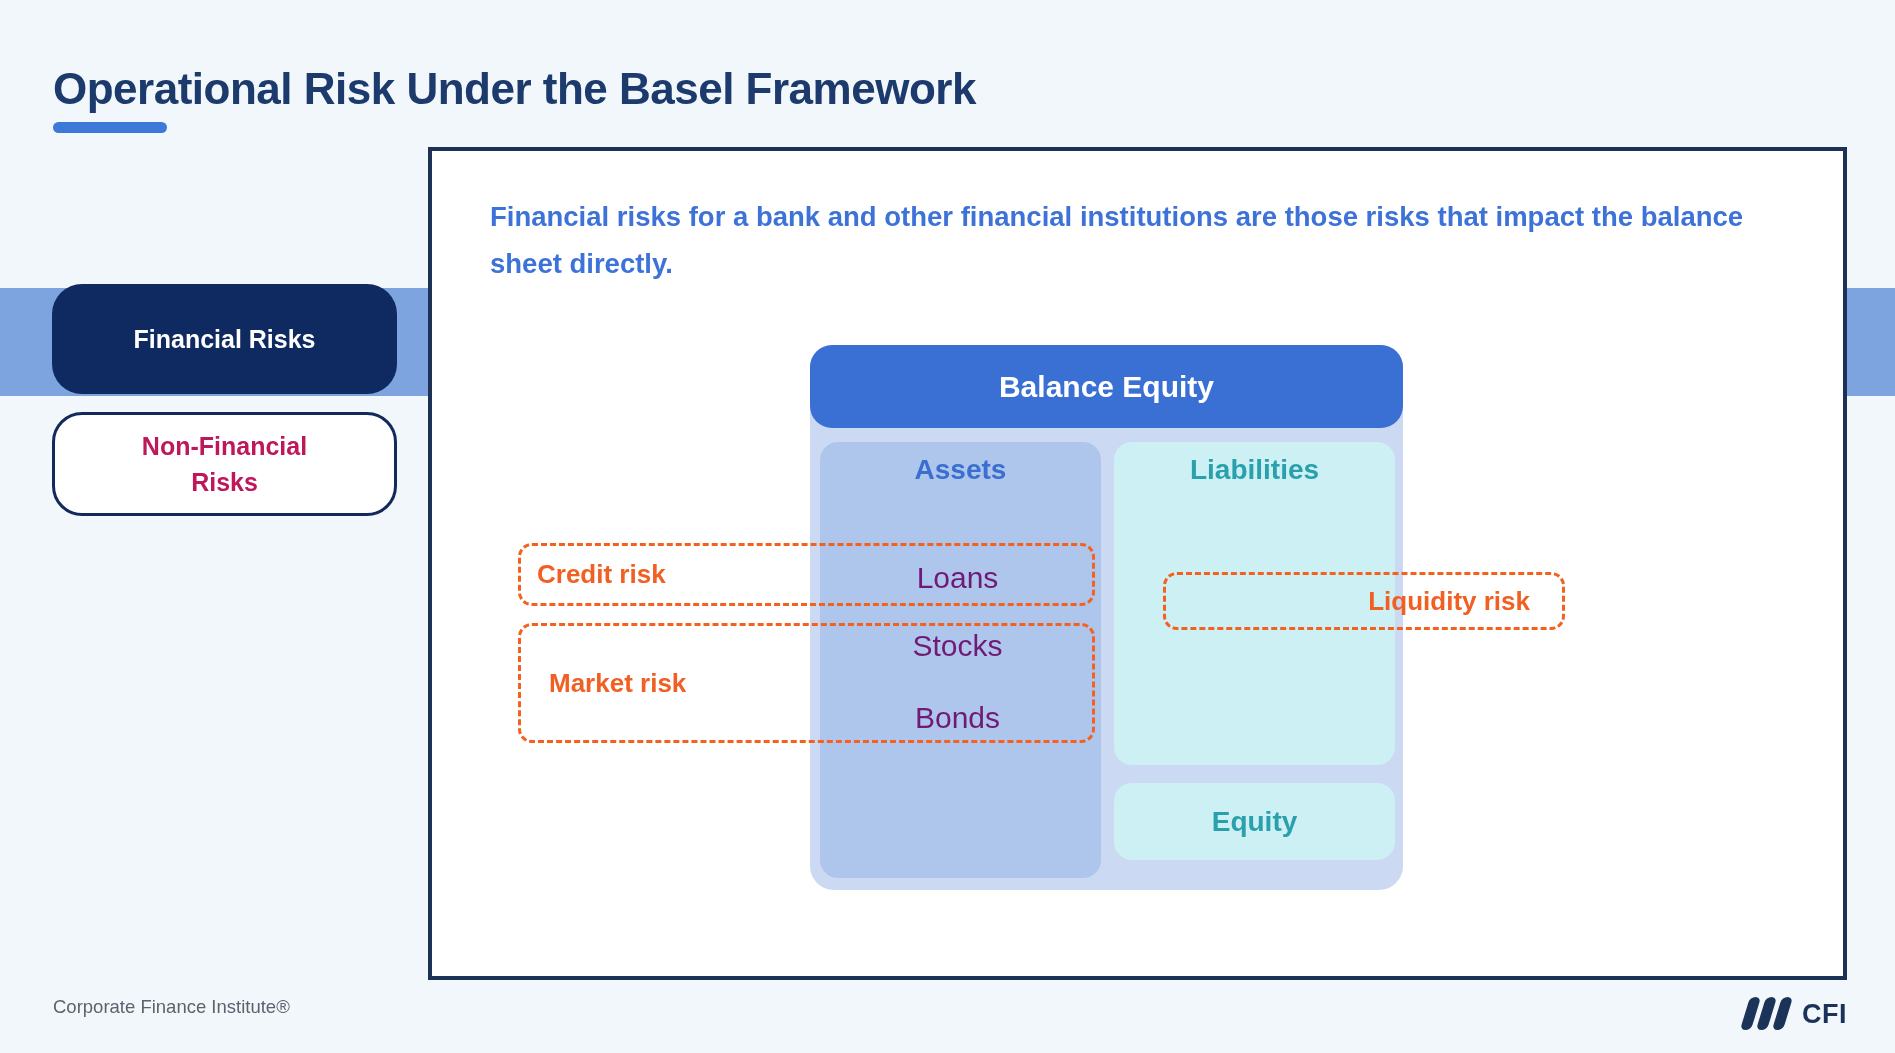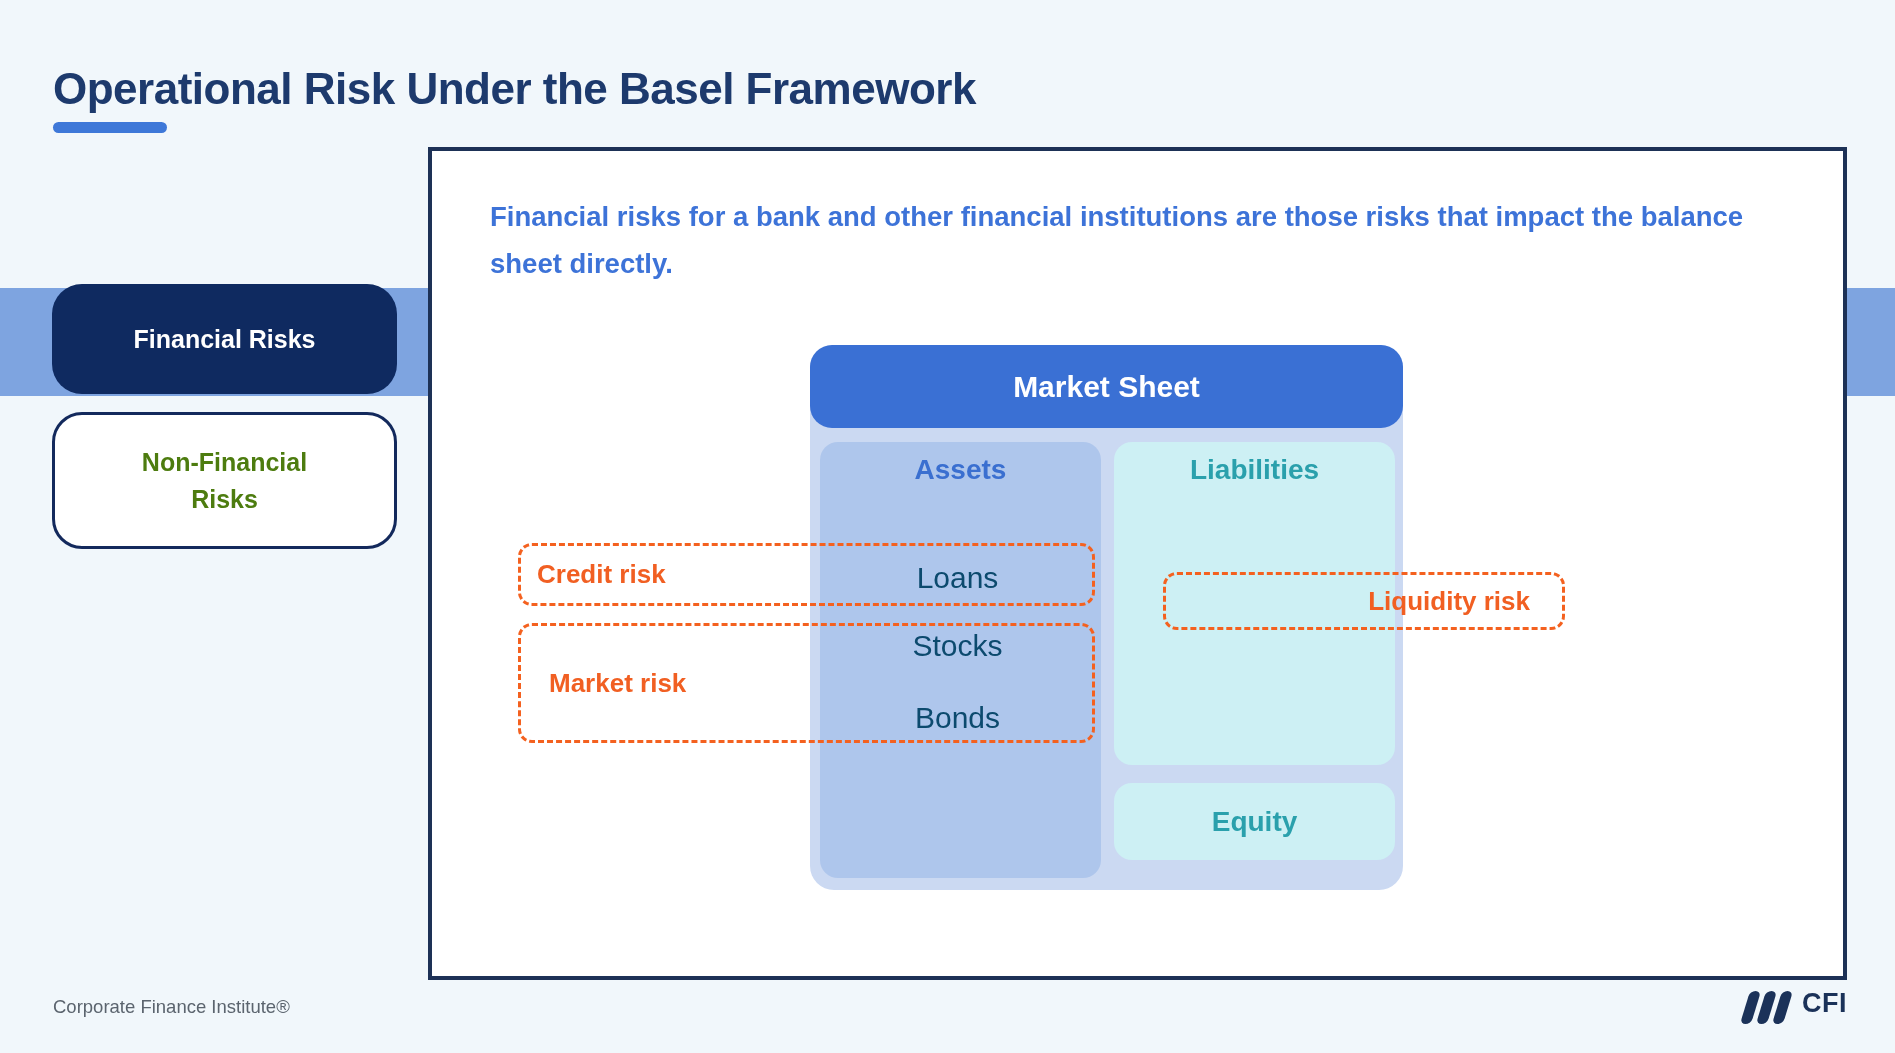--- a/index.html
+++ b/index.html
@@ -22,21 +22,21 @@
   }
 
   
   .tab{
     position:absolute;left:52px;width:345px;
     display:flex;align-items:center;justify-content:center;text-align:center;
     font-size:25px;font-weight:bold;border-radius:30px;box-sizing:border-box;
     cursor:pointer;
   }
   .tab-active{top:284px;height:110px;background:#0f2a60;color:#ffffff;}
-  .tab-inactive{top:412px;height:137px;background:#ffffff;color:#4d7c0f;border:3px solid #13295c;}
+  .tab-inactive{top:412px;height:104px;background:#ffffff;color:#be185d;border:3px solid #13295c;}
   .tab-inactive .tab-label{width:230px;line-height:1.45;}
 
   
   .card{
     position:absolute;left:428px;top:147px;width:1419px;height:833px;
     background:#ffffff;border:4px solid #1d3156;box-sizing:border-box;
   }
   .intro{
     position:absolute;left:490px;top:194px;width:1310px;
     font-size:27.5px;font-weight:bold;color:#3d73d8;line-height:1.7;
@@ -69,21 +69,21 @@
   .col-heading{
     position:absolute;width:281px;text-align:center;top:454px;
     font-size:28px;font-weight:bold;
   }
   .heading-assets{left:820px;color:#3a6fd0;}
   .heading-liabilities{left:1114px;color:#2aa0ac;}
   .equity-box .col-heading-inner{font-size:28px;font-weight:bold;color:#2aa0ac;}
 
   .bs-item{
     position:absolute;left:820px;width:275px;text-align:center;
-    font-size:30px;color:#0c4a6e;line-height:36px;
+    font-size:30px;color:#701a75;line-height:36px;
   }
   .item-loans{top:560px;}
   .item-stocks{top:628px;}
   .item-bonds{top:700px;}
   .item-funding{
     position:absolute;left:1114px;width:281px;top:586px;text-align:left;
     padding-left:68px;box-sizing:border-box;
     font-size:30px;color:#666d75;line-height:36px;
   }
 
@@ -97,21 +97,21 @@
   .risk-market{left:518px;top:623px;width:577px;height:120px;padding-left:28px;}
   .risk-liquidity{left:1163px;top:572px;width:402px;height:58px;justify-content:flex-end;padding-right:32px;text-align:center;}
 
   
   .footer-credit{
     position:absolute;left:53px;top:996px;
     font-size:18.5px;color:#5b646e;
   }
   .logo{
     position:absolute;top:988px;left:1745px;width:100px;height:42px;
-    display:flex;align-items:flex-start;
+    display:flex;align-items:flex-end;
   }
   .logo-bars{display:flex;align-items:flex-end;height:36px;margin-right:9px;}
   .logo-bar{
     width:11px;height:33px;background:#1b3259;border-radius:6px;
     transform:skewX(-17deg);margin-right:5px;
   }
   .logo-text{font-size:27px;font-weight:bold;color:#1b3259;letter-spacing:0.5px;}
 </style>
 </head>
 <body>
@@ -129,21 +129,21 @@
   <div class="tab tab-inactive">
     <span class="tab-label">Non-Financial Risks</span>
   </div>
 
   <div class="card"></div>
 
   <div class="intro">Financial risks for a bank and other financial institutions are those risks that impact the balance sheet directly.</div>
 
   <div class="bs-container"></div>
   <div class="bs-header">
-    <span>Market Sheet</span>
+    <span>Balance Equity</span>
   </div>
 
   <div class="assets-col"></div>
   <div class="liabilities-box"></div>
   <div class="equity-box">
     <span class="col-heading-inner">Equity</span>
   </div>
 
   <div class="col-heading heading-assets">Assets</div>
   <div class="col-heading heading-liabilities">Liabilities</div>

